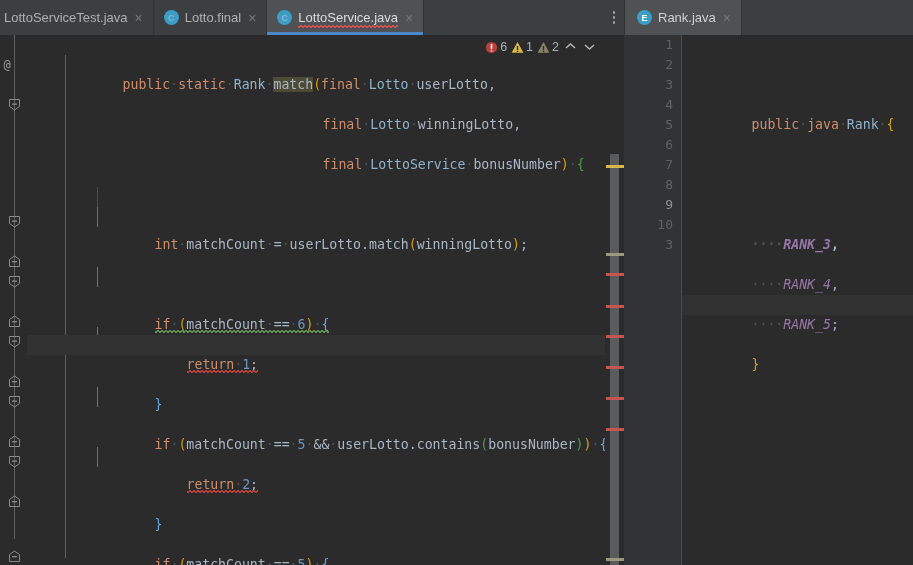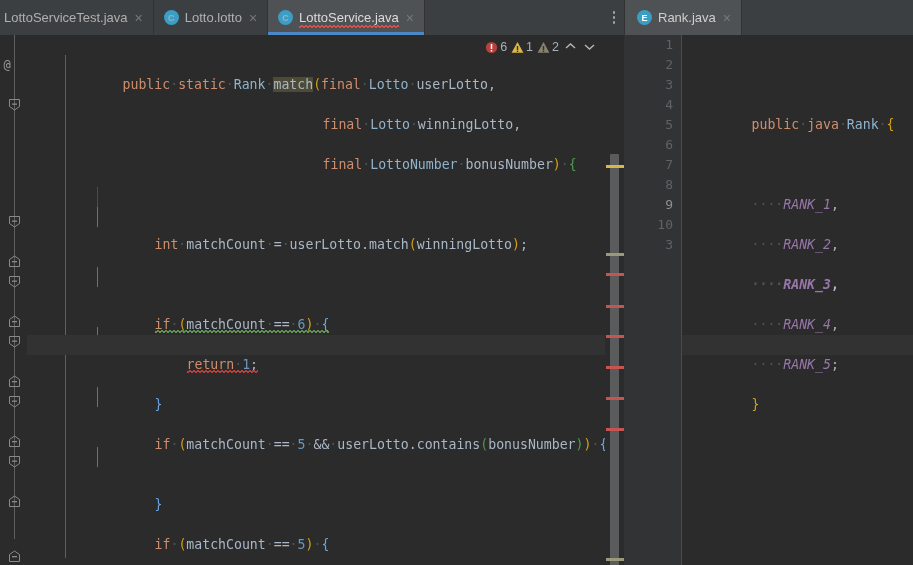--- a/index.html
+++ b/index.html
@@ -189,21 +189,21 @@
 
   <div class="tabbar left">
 
     <div class="tab inactive" style="padding-left:4px;">
       <span class="tab-label">LottoServiceTest.java</span>
       <span class="tab-close">×</span>
     </div>
 
     <div class="tab inactive">
       <span class="tab-icon cls">C</span>
-      <span class="tab-label">Lotto.lotto</span>
+      <span class="tab-label">Lotto.final</span>
       <span class="tab-close">×</span>
     </div>
 
     <div class="tab active">
       <span class="tab-icon cls">C</span>
       <span class="tab-label err-underline">LottoService.java</span>
       <span class="tab-close">×</span>
     </div>
 
     <div class="tab-overflow">
@@ -313,21 +313,21 @@
 
       <div class="row" style="top:20px;">
         <span style="padding-left:32px;"></span><span class="kw2">public</span><span class="dot">·</span><span class="kw2">static</span><span class="dot">·</span><span class="cls">Rank</span><span class="dot">·</span><span class="hl-caret id">match</span><span class="brace-y">(</span><span class="kw2">final</span><span class="dot">·</span><span class="cls">Lotto</span><span class="dot">·</span><span class="id">userLotto</span><span class="punct">,</span>
       </div>
 
       <div class="row" style="top:40px;">
         <span style="padding-left:232px;"></span><span class="kw2">final</span><span class="dot">·</span><span class="cls">Lotto</span><span class="dot">·</span><span class="id">winningLotto</span><span class="punct">,</span>
       </div>
 
       <div class="row" style="top:60px;">
-        <span style="padding-left:232px;"></span><span class="kw2">final</span><span class="dot">·</span><span class="cls">LottoNumber</span><span class="dot">·</span><span class="id">bonusNumber</span><span class="brace-y">)</span><span class="dot">·</span><span class="brace-g">{</span>
+        <span style="padding-left:232px;"></span><span class="kw2">final</span><span class="dot">·</span><span class="cls">LottoService</span><span class="dot">·</span><span class="id">bonusNumber</span><span class="brace-y">)</span><span class="dot">·</span><span class="brace-g">{</span>
       </div>
 
       <div class="row" style="top:80px;"></div>
 
       <div class="row" style="top:100px;">
         <span style="padding-left:64px;"></span><span class="kw2">int</span><span class="dot">·</span><span class="id">matchCount</span><span class="dot">·</span><span class="punct">=</span><span class="dot">·</span><span class="id">userLotto</span><span class="punct">.</span><span class="id">match</span><span class="brace-y">(</span><span class="id">winningLotto</span><span class="brace-y">)</span><span class="punct">;</span>
       </div>
 
       <div class="row" style="top:120px;"></div>
 
@@ -340,20 +340,23 @@
       </div>
 
       <div class="row" style="top:180px;">
         <span style="padding-left:64px;"></span><span class="brace-b">}</span>
       </div>
 
       <div class="row" style="top:200px;">
         <span style="padding-left:64px;"></span><span class="kw2">if</span><span class="dot">·</span><span class="brace-y">(</span><span class="id">matchCount</span><span class="dot">·</span><span class="punct">==</span><span class="dot">·</span><span class="num">5</span><span class="dot">·</span><span class="punct">&amp;&amp;</span><span class="dot">·</span><span class="id">userLotto</span><span class="punct">.</span><span class="id">contains</span><span class="brace-g">(</span><span class="id">bonusNumber</span><span class="brace-g">)</span><span class="brace-y">)</span><span class="dot">·</span><span class="brace-b">{</span>
       </div>
 
+      <div class="row" style="top:220px;">
+        <span style="padding-left:96px;"></span><span class="sq-red"><span class="kw2">return</span><span class="dot">·</span><span class="num">2</span><span class="punct">;</span></span>
+      </div>
 
       <div class="row" style="top:240px;">
         <span style="padding-left:64px;"></span><span class="brace-b">}</span>
       </div>
 
       <div class="row" style="top:260px;">
         <span style="padding-left:64px;"></span><span class="kw2">if</span><span class="dot">·</span><span class="brace-y">(</span><span class="id">matchCount</span><span class="dot">·</span><span class="punct">==</span><span class="dot">·</span><span class="num">5</span><span class="brace-y">)</span><span class="dot">·</span><span class="brace-b">{</span>
       </div>
 
     </div>
@@ -432,26 +435,20 @@
       <div class="lineno" style="top:180px;">10</div>
       <div class="lineno" style="top:200px;">3</div>
     </div>
 
     <div class="code-right">
       <div class="row" style="top:20px;"></div>
       <div class="row" style="top:40px;">
         <span style="padding-left:6px;"></span><span class="kw2">public</span><span class="dot">·</span><span class="kw2">java</span><span class="dot">·</span><span class="cls">Rank</span><span class="dot">·</span><span class="brace-y">{</span>
       </div>
       <div class="row" style="top:60px;"></div>
-      <div class="row" style="top:80px;">
-        <span style="padding-left:6px;"></span><span class="dot">····</span><span class="field">RANK_1</span><span class="punct">,</span>
-      </div>
-      <div class="row" style="top:100px;">
-        <span style="padding-left:6px;"></span><span class="dot">····</span><span class="field">RANK_2</span><span class="punct">,</span>
-      </div>
       <div class="row" style="top:120px;font-weight:bold;">
         <span style="padding-left:6px;"></span><span class="dot">····</span><span class="field">RANK_3</span><span class="punct">,</span>
       </div>
       <div class="row" style="top:140px;">
         <span style="padding-left:6px;"></span><span class="dot">····</span><span class="field">RANK_4</span><span class="punct">,</span>
       </div>
       <div class="row current" style="top:160px;">
         <span style="padding-left:6px;"></span><span class="dot">····</span><span class="field">RANK_5</span><span class="punct">;</span>
       </div>
       <div class="row" style="top:180px;">

